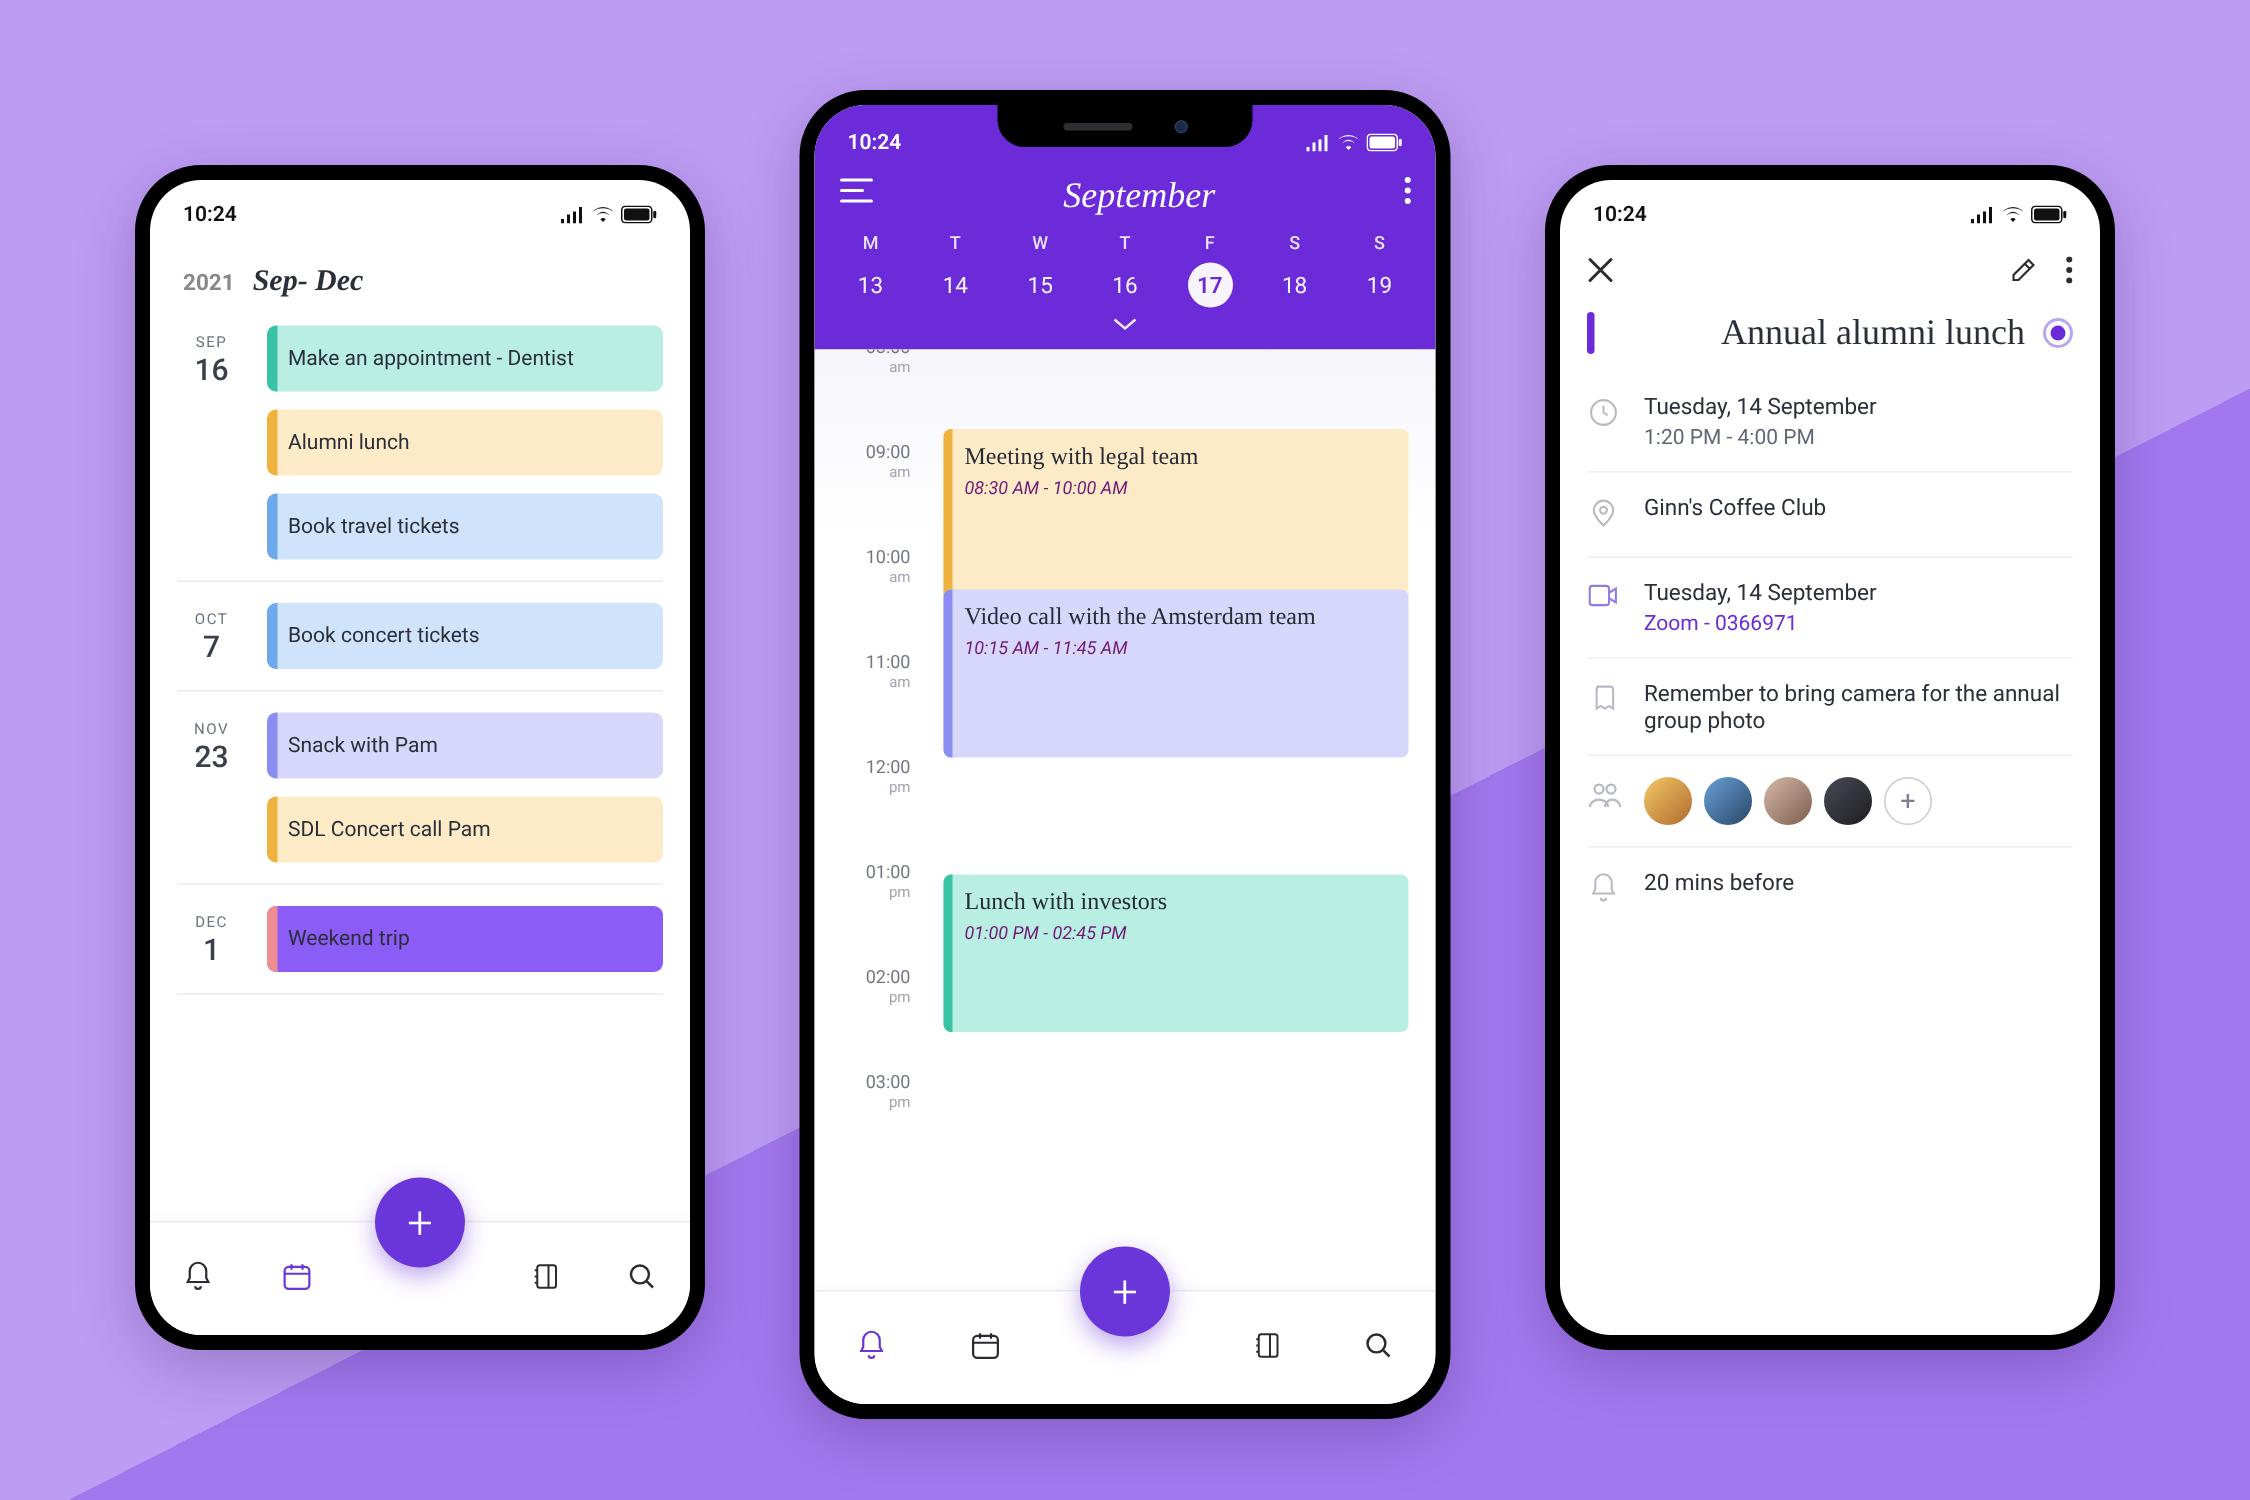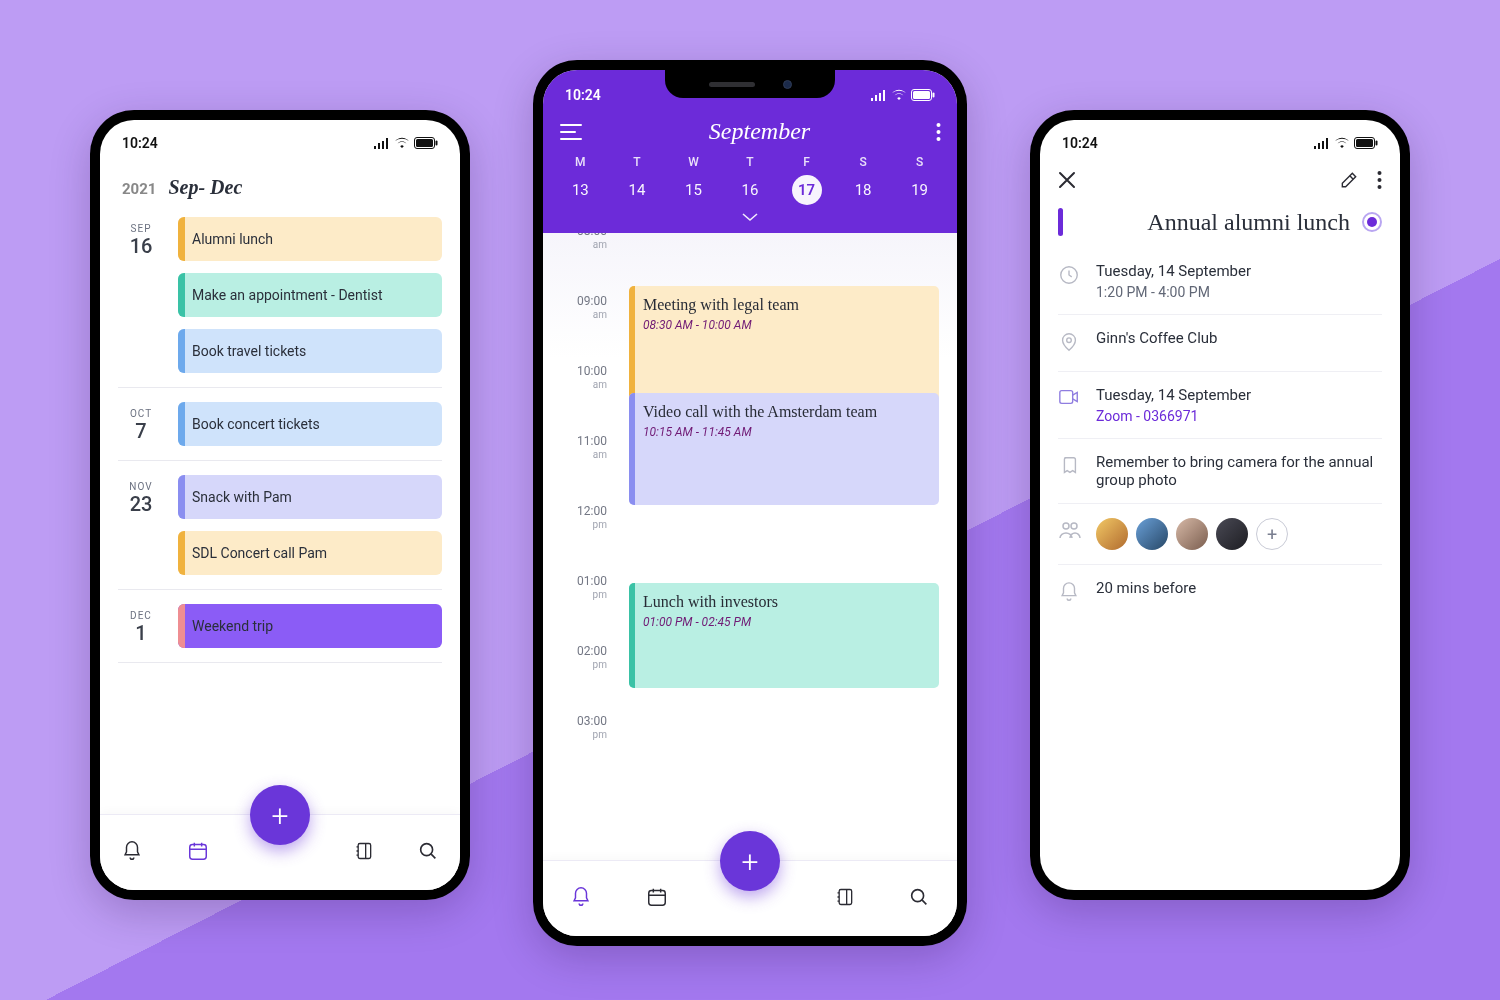--- a/index.html
+++ b/index.html
@@ -100,21 +100,21 @@
     display:flex; align-items:center; justify-content:center;
     color:#fff; font-size:30px; font-weight:300;
   }
   .navicon { color:#2b2b33; }
   .navicon.active { color:#6a36d9; }
 
   
   .b-header {
     background:#6c2bd9; color:#fff; padding-bottom:8px;
   }
-  .b-topbar { display:flex; align-items:flex-end; justify-content:space-between; padding:8px 16px 0; }
+  .b-topbar { display:flex; align-items:flex-start; justify-content:space-between; padding:8px 16px 0; }
   .b-title  { font-family: Georgia, serif; font-style: italic; font-size:24px; text-align:center; flex:1; }
   .b-week   { display:flex; justify-content:space-between; padding:10px 12px 2px; }
   .b-week .col { width:13%; text-align:center; font-size:12px; opacity:.95; }
   .b-week .d  { font-weight:500; opacity:.9; }
   .b-week .n  { font-size:15px; margin-top:6px; display:inline-flex; width:30px; height:30px; align-items:center; justify-content:center; border-radius:50%; }
   .b-week .sel { background:#fff; color:#6c2bd9; font-weight:600; }
   .b-expand { text-align:center; margin-top:2px; opacity:.9; font-size:14px; }
   .b-body { flex:1; position:relative; background:linear-gradient(#f6f5fb, #ffffff 20%); overflow:hidden; }
   .hourrow { position:absolute; left:0; right:0; height:70px; }
   .hourlabel { position:absolute; left:14px; top:-8px; font-size:12px; color:#737784; width:50px; line-height:1.1;text-align:right; }
@@ -178,22 +178,22 @@
       </div>
 
       <div class="agenda" id="agenda">
           <div class="agenda-group">
             <div class="agenda-row">
               <div class="datecol">
       <div class="mo">SEP</div>
                 <div class="dy">16</div>
               </div>
     <div class="cards">
+                <div class="card c-teal">Make an appointment - Dentist</div>
                 <div class="card c-orange">Alumni lunch</div>
-                <div class="card c-teal">Make an appointment - Dentist</div>
                 <div class="card c-blue">Book travel tickets</div>
               </div>
             </div>
           </div>
           <div class="agenda-group">
             <div class="agenda-row">
               <div class="datecol">
       <div class="mo">OCT</div>
                 <div class="dy">7</div>
               </div>

